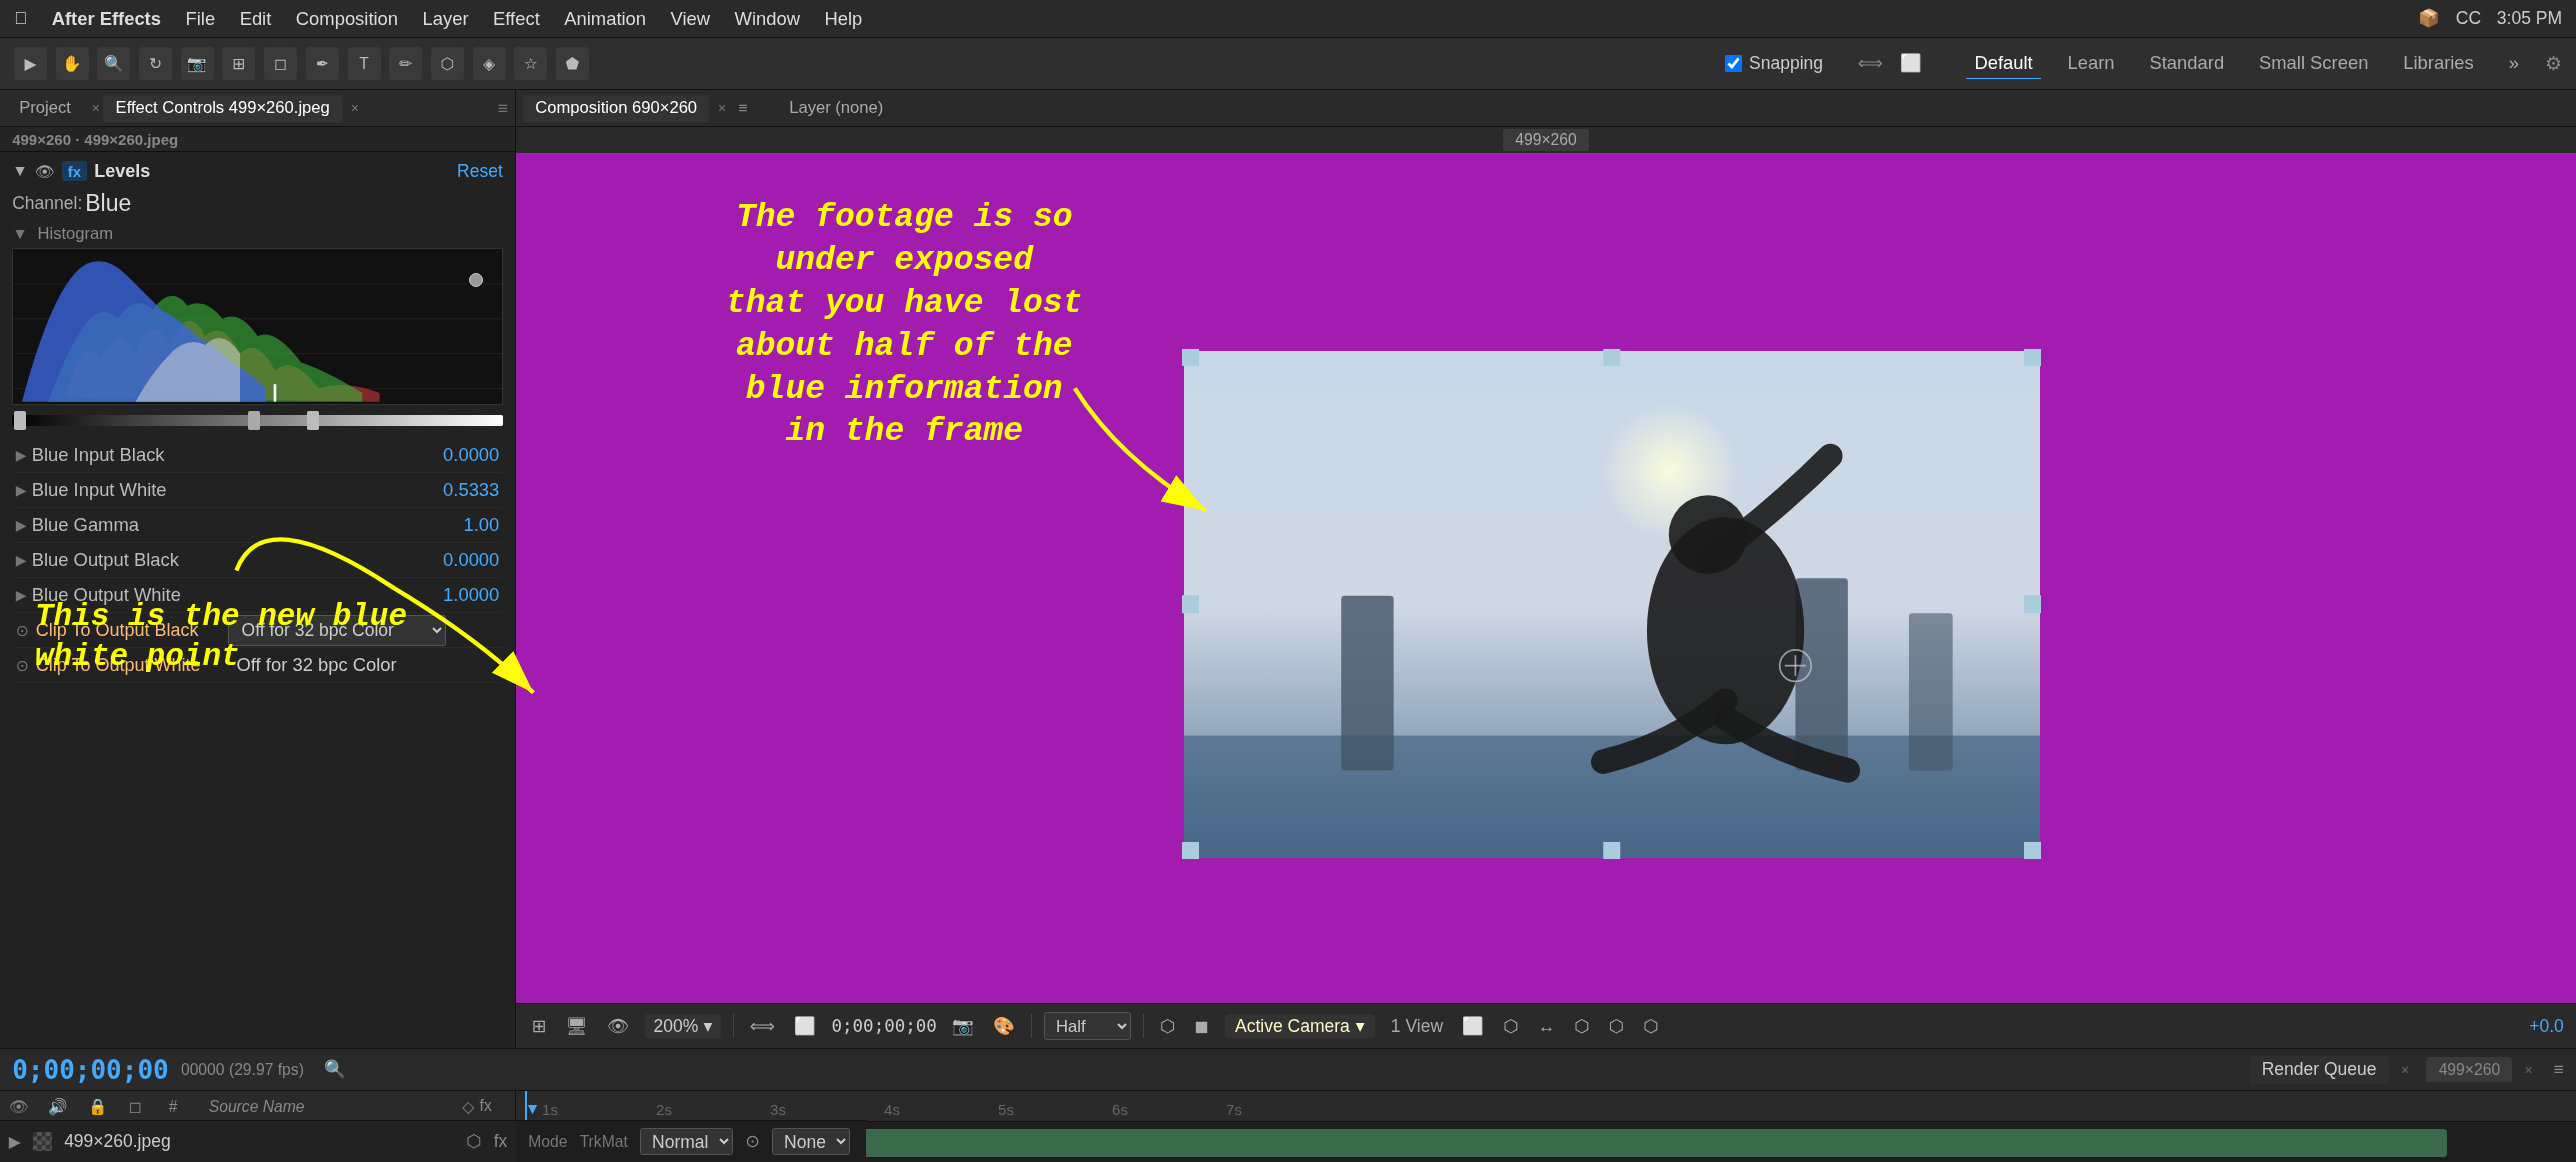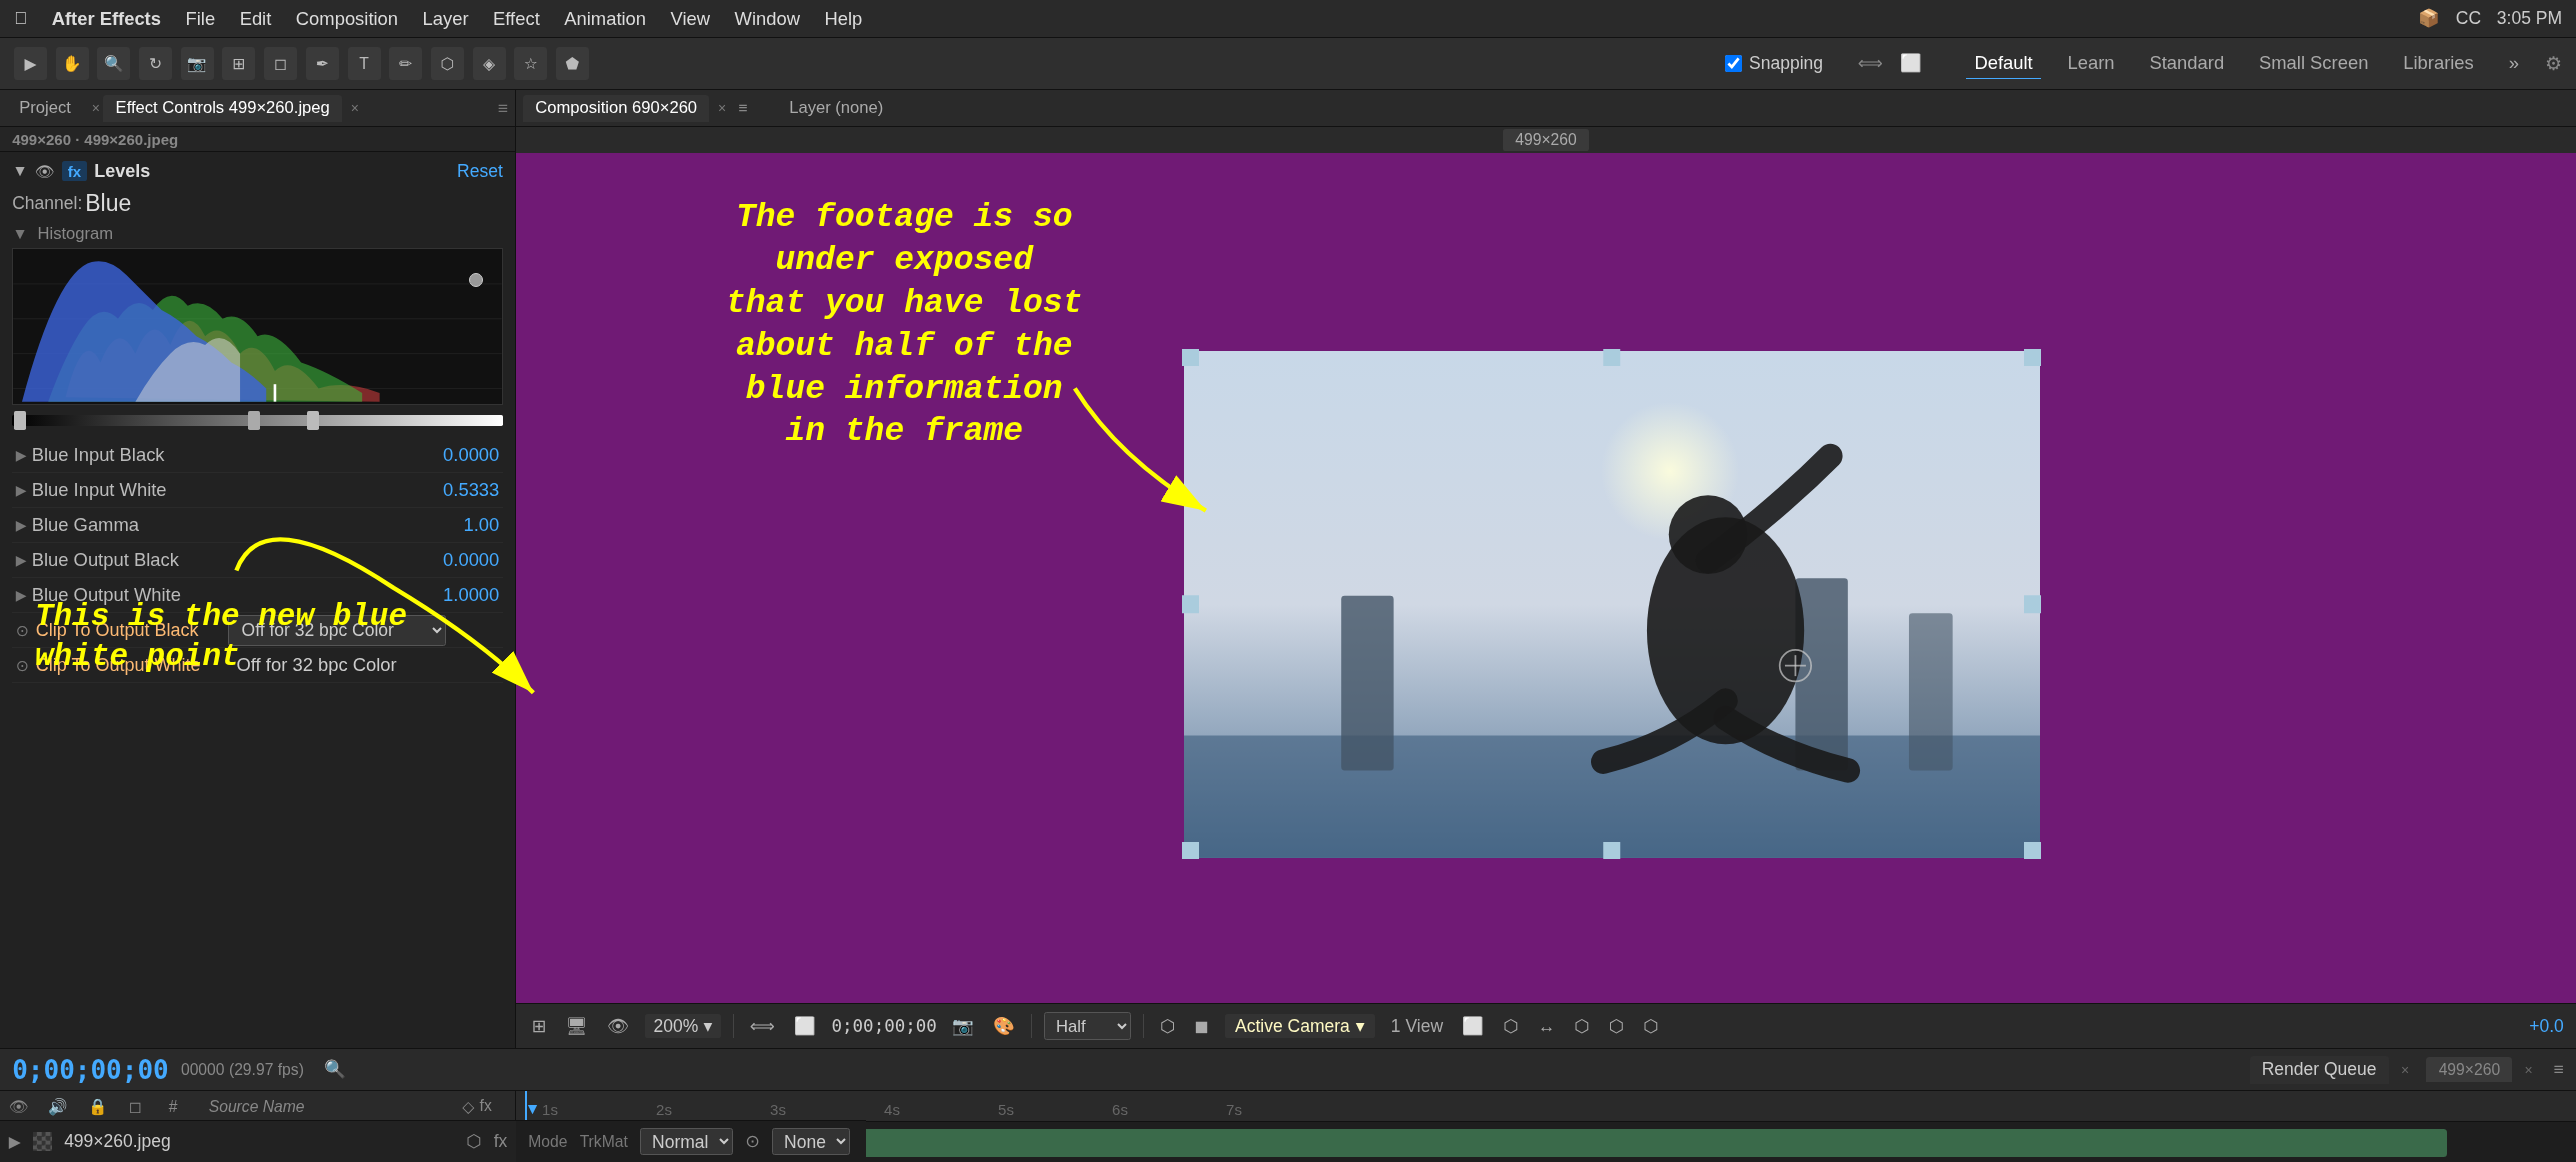--- a/index.html
+++ b/index.html
@@ -189,21 +189,21 @@
     .comp-tabs {
       display: flex; align-items: center;
       background: #2a2a2a;
       height: 37px;
       border-bottom: 0.9px solid #111;
       padding: 0 7px;
       gap: 3.5px;
     }
     .comp-viewport {
       flex: 1;
-      background: #701a75;
+      background: #a21caf;
       display: flex;
       align-items: center;
       justify-content: center;
       position: relative;
       overflow: hidden;
     }
 
     
     .video-frame {
       position: relative;

